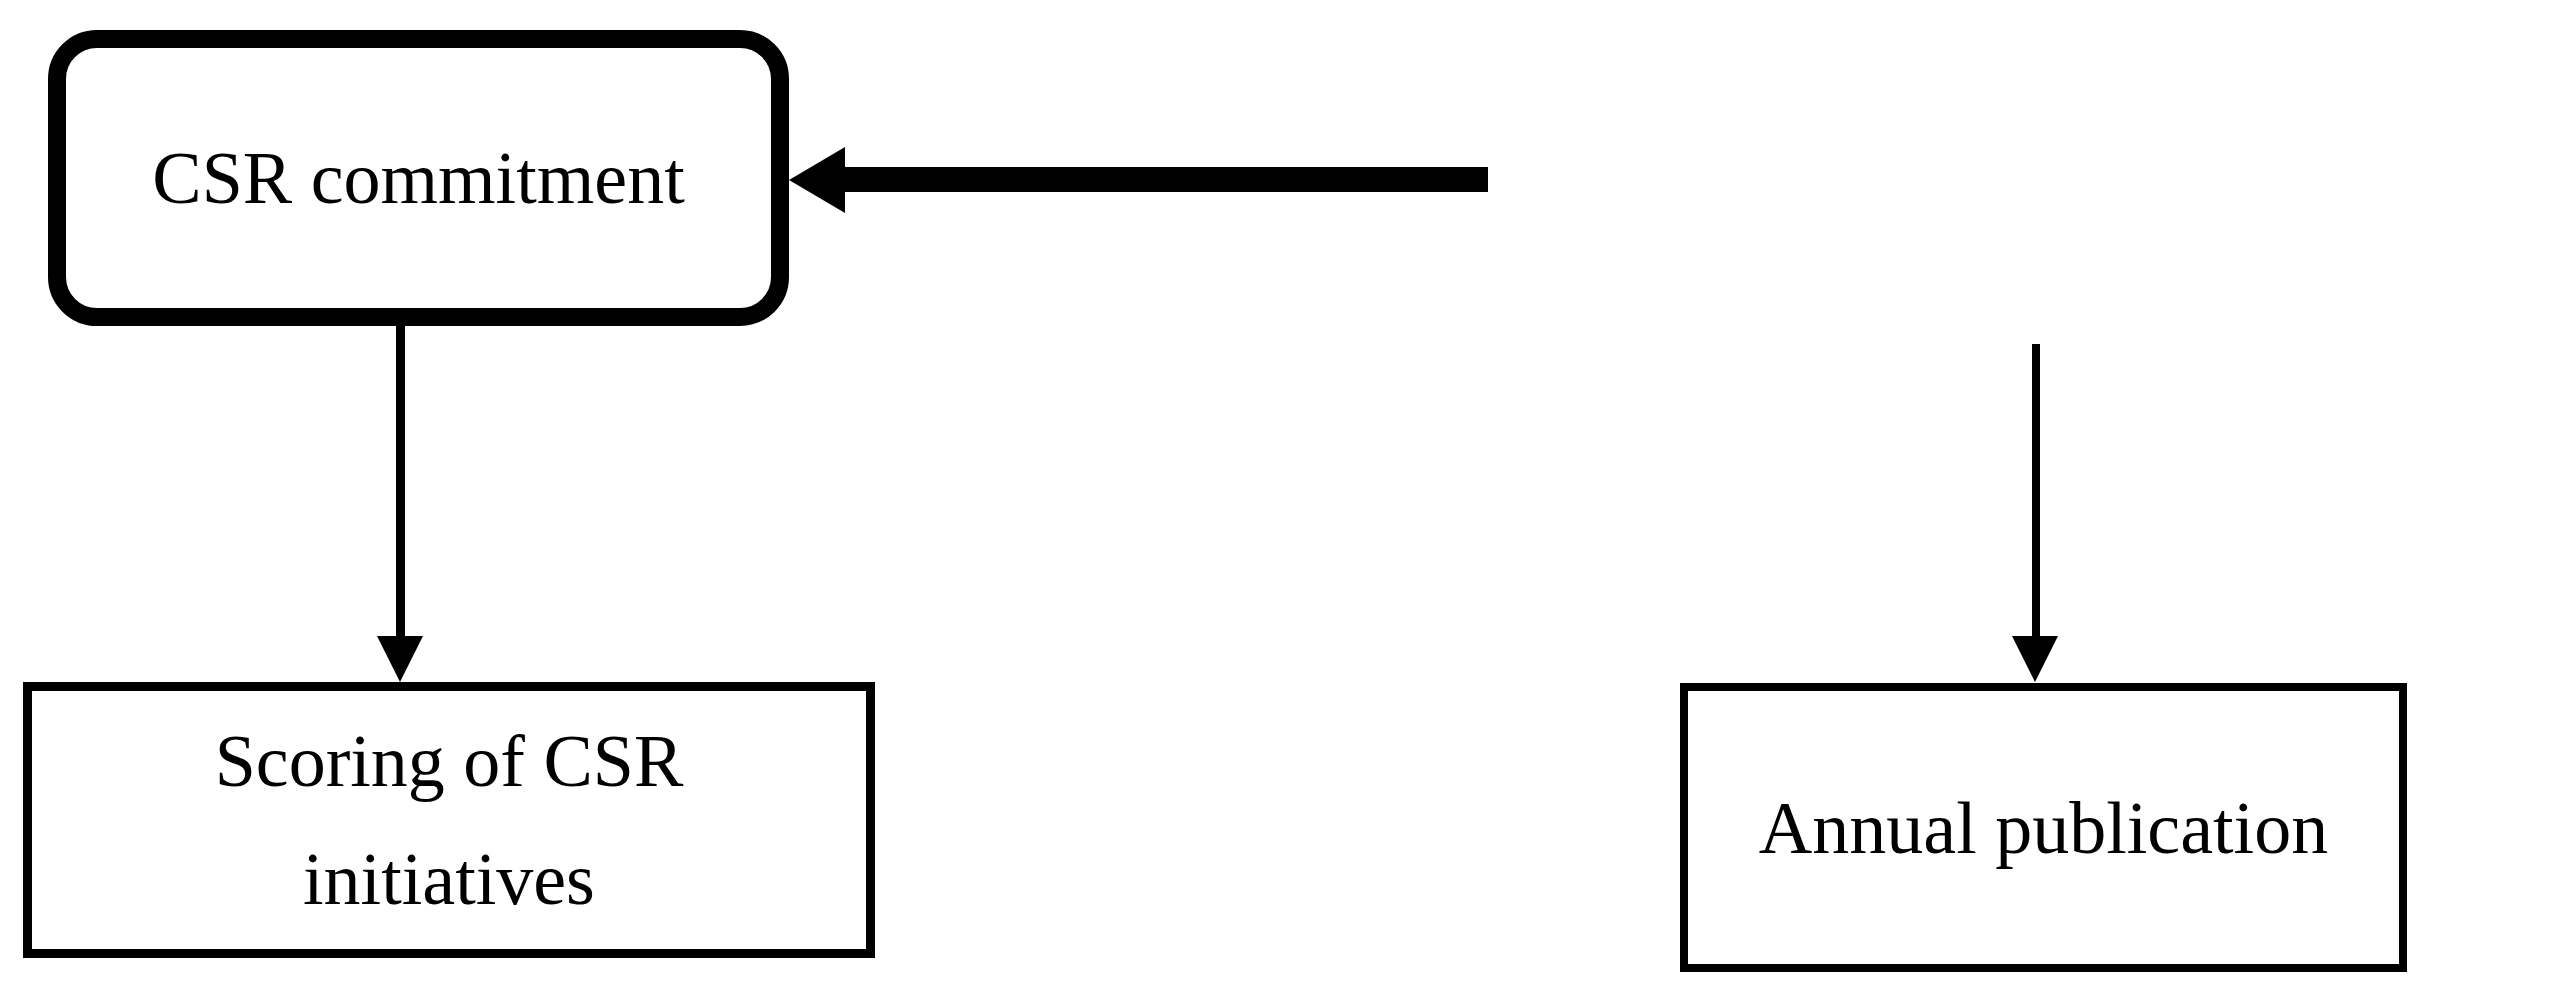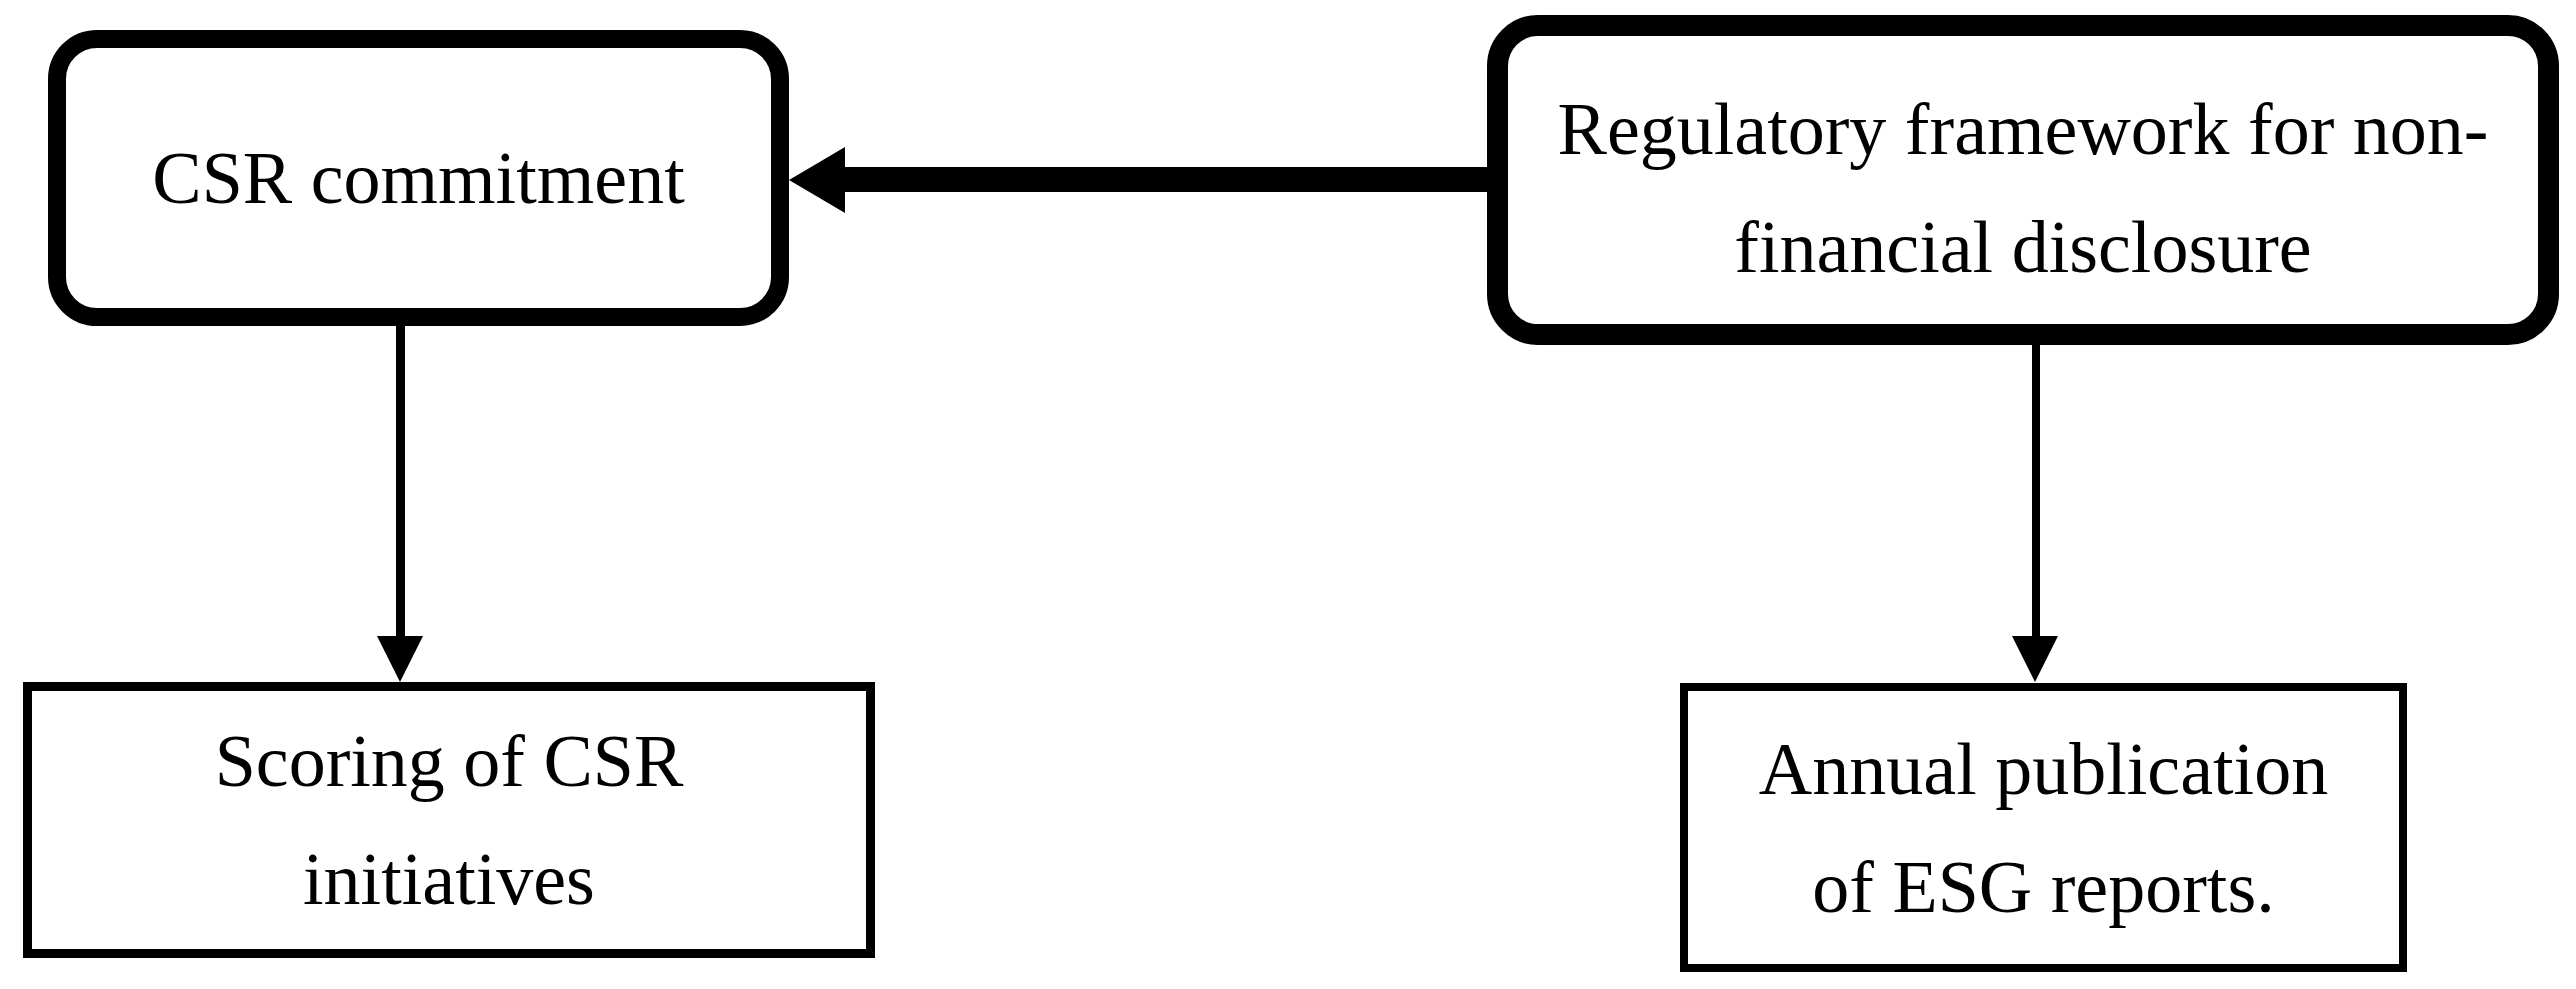--- a/index.html
+++ b/index.html
@@ -94,33 +94,28 @@
 </style>
 </head>
 <body>
 
 <div id="canvas">
 
   <div class="node" id="node-csr-commitment">
     <div class="line">CSR commitment</div>
   </div>
 
-  <div class="node" id="node-regulatory-framework">
-    <div class="line">Regulatory framework for non-</div>
-    <div class="line">financial disclosure</div>
-  </div>
 
   <div class="node" id="node-scoring-csr">
     <div class="line">Scoring of CSR</div>
     <div class="line">initiatives</div>
   </div>
 
   <div class="node" id="node-esg-reports">
     <div class="line">Annual publication</div>
-    <div class="line">of ESG reports.</div>
   </div>
 
   <div class="shaft" id="arrow-h-shaft"></div>
   <div id="arrow-h-head"></div>
 
   <div class="shaft" id="arrow-v-left-shaft"></div>
   <div id="arrow-v-left-head"></div>
 
   <div class="shaft" id="arrow-v-right-shaft"></div>
   <div id="arrow-v-right-head"></div>

